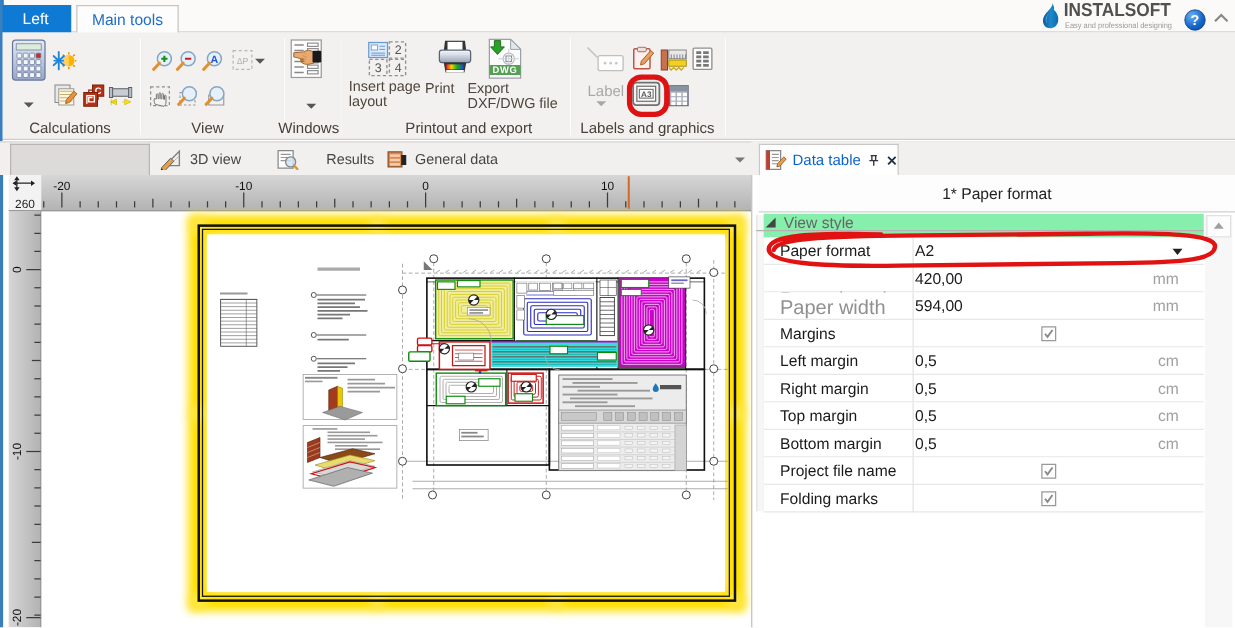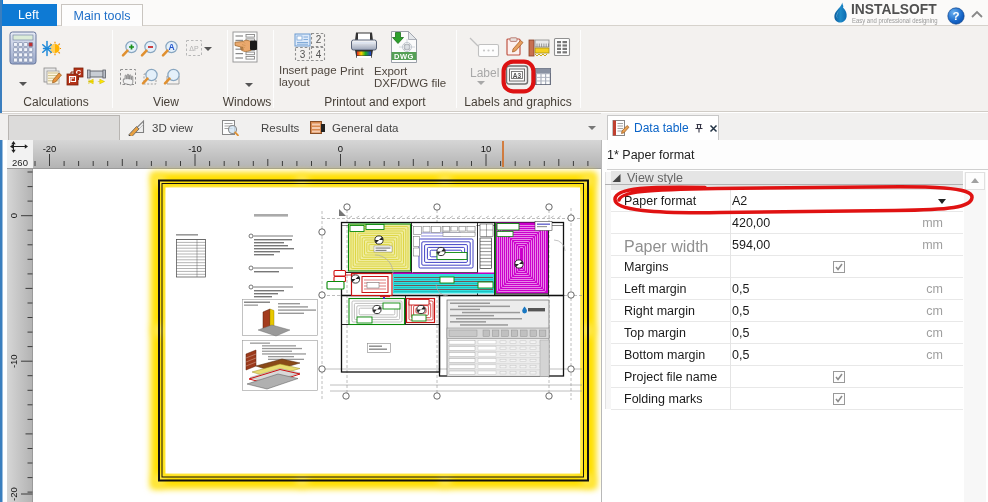--- a/index.html
+++ b/index.html
@@ -807,23 +807,23 @@
 <path d="M11 12 L16 6.5 L18 8.2 L13 13.8 L10.5 14.5 Z" fill="#e8a050" stroke="#9a5a20" stroke-width="0.7"></path>
         </svg></span>
   <span style="margin-left:4px;font-size:12px;color:#0a64c8;flex:none">Data table</span>
   <svg width="10" height="11" viewBox="0 0 10 11" style="margin-left:5px;flex:none">
         <path d="M2.5 1.5 h5 M3.5 1.5 v4 M6.5 1.5 v4 M1.5 5.5 h7 M5 5.5 v4" stroke="#334" stroke-width="1.1" fill="none"></path>
       </svg>
   <svg width="9" height="9" viewBox="0 0 9 9" style="margin-left:5px;flex:none">
         <path d="M1.5 1.5 L7.5 7.5 M7.5 1.5 L1.5 7.5" stroke="#234" stroke-width="1.5"></path>
       </svg>
 </div>
-<div class="abs" style="left:607px;top:140px;width:381px;height:30px;background:#fdfdfd;border-bottom:1px solid #d0d0d0;font-size:12.5px;color:#222;text-align:left;line-height:30px">1* Paper format</div>
+<div class="abs" style="left:607px;top:140px;width:381px;height:30px;background:#fdfdfd;border-bottom:1px solid #d0d0d0;font-size:12.5px;color:#222;text-align:center;line-height:30px">1* Paper format</div>
 <div class="abs" style="left:605px;top:172px;width:7px;height:237px;background:#f6f6f6;border-left:1px solid #e2e2e2;border-right:1px solid #e2e2e2"></div>
-<div class="abs" style="left:611px;top:171px;width:352px;height:19px;background:#e5e5e5">
+<div class="abs" style="left:611px;top:171px;width:352px;height:19px;background:#86efac">
       <svg width="9" height="9" viewBox="0 0 9 9" style="position:absolute;left:1px;top:3px">
         <path d="M0.5 8 L8.5 8 L8.5 0 Z" fill="#444"></path>
       </svg>
       <span style="position:absolute;left:16px;top:0;font-size:12.5px;color:#666">View style</span>
     </div>
 <div class="abs" style="left:605px;top:183.5px;width:358px;height:1px;background:#b2b2b2"></div>
 <div class="abs" style="left:611px;top:190px;width:352px;height:22px;border-bottom:1px solid #e8e8e8;background:#fff">
       <span style="position:absolute;left:13px;top:4px;font-size:12.5px;color:#1a1a1a">Paper format</span>
       <span style="position:absolute;left:121px;top:4px;font-size:12.5px;color:#1a1a1a">A2</span>
       <div style="position:absolute;right:17px;top:9px;width:0;height:0;border-left:4.5px solid transparent;border-right:4.5px solid transparent;border-top:5px solid #222"></div>

